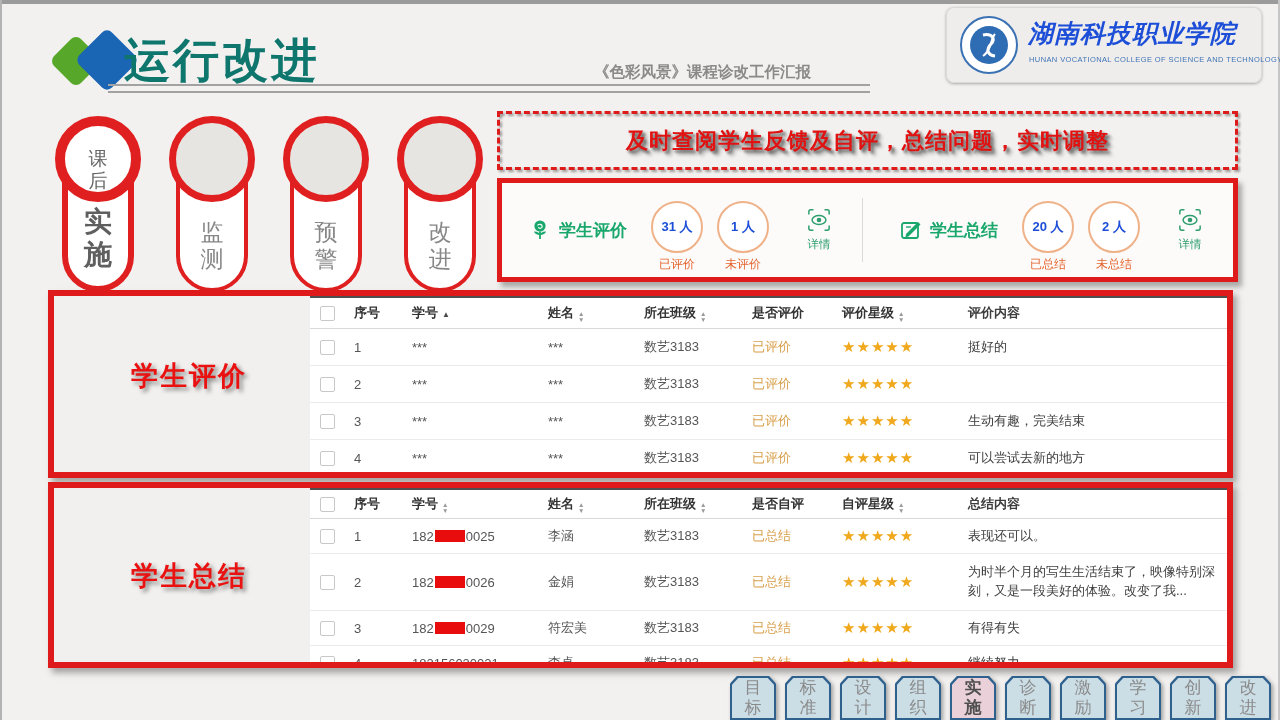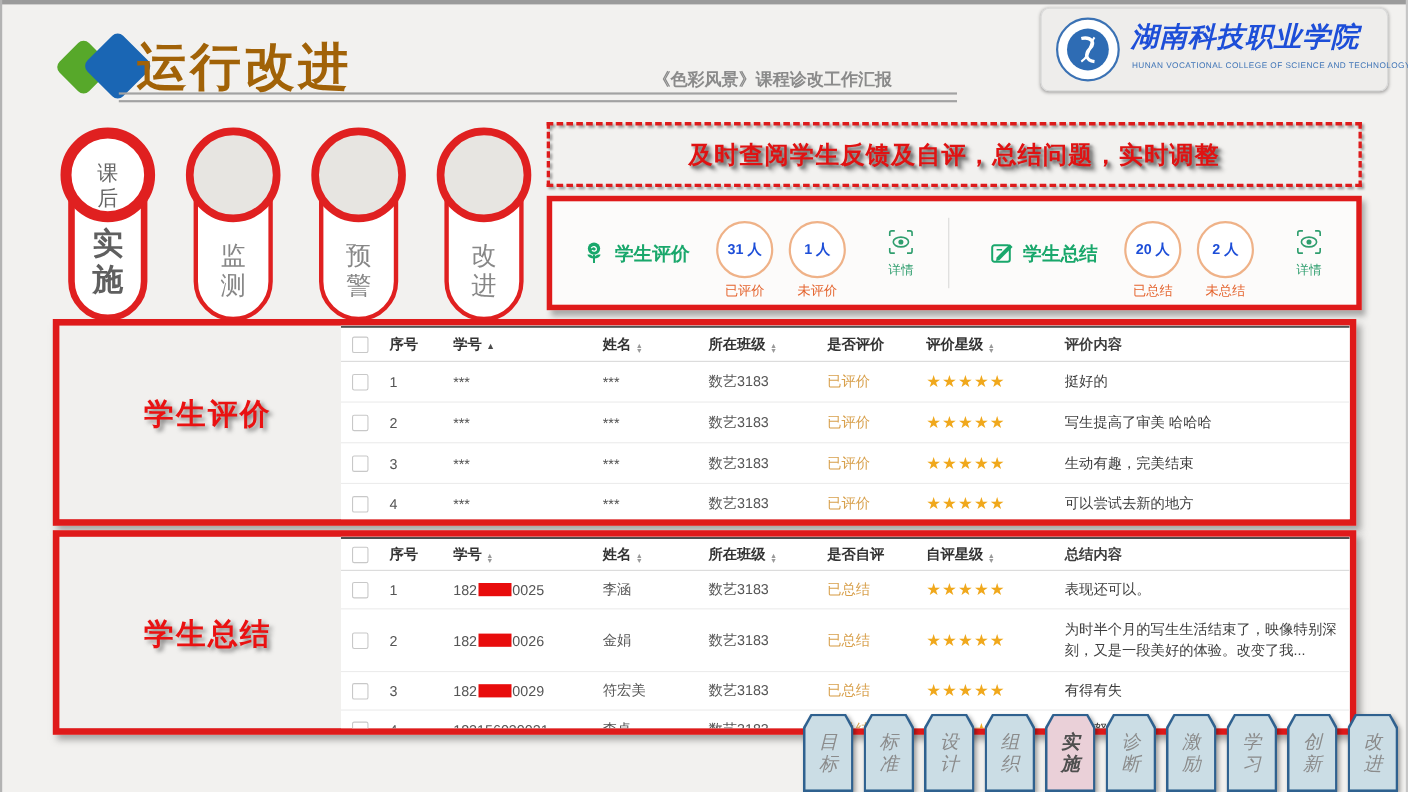--- a/index.html
+++ b/index.html
@@ -6,21 +6,21 @@
   .slide{position:relative;width:1280px;height:720px;background:#f2f1ef;overflow:hidden;
          font-family:"Liberation Sans","DejaVu Sans",sans-serif;}
   .edge-top{position:absolute;left:0;top:0;width:1280px;height:4px;background:#9b9b9b;}
   .edge-left{position:absolute;left:0;top:0;width:2px;height:720px;background:#b3b3b3;}
   .edge-right{position:absolute;right:0;top:0;width:2px;height:720px;background:#c6c6c6;}
 
   
   .diamond{position:absolute;border-radius:7px;transform:rotate(45deg);}
   .diamond.green{left:57px;top:42px;width:38px;height:38px;background:#57a82a;}
   .diamond.blue{left:84px;top:37px;width:46px;height:46px;background:#1a66b4;}
-  .page-title{position:absolute;left:124px;top:30px;font-size:46px;font-weight:bold;color:#a16207;letter-spacing:3px;}
+  .page-title{position:absolute;left:124px;top:30px;font-size:46px;font-weight:bold;color:#0f766e;letter-spacing:3px;}
   .page-sub-en{position:absolute;left:356px;top:58px;font-size:19px;color:#9a9a9a;}
   .page-sub-cn{position:absolute;left:594px;top:62px;font-size:15.5px;font-weight:bold;color:#8a8a8a;}
   .title-rule{position:absolute;left:108px;top:84px;width:762px;height:5px;
               border-top:2px solid #a2a2a2;border-bottom:2px solid #a2a2a2;}
   .logo-box{position:absolute;left:946px;top:7px;width:316px;height:76px;border-radius:8px;
             background:#eeedeb;box-shadow:0 1px 3px rgba(0,0,0,.3), inset 0 0 0 1px #d9d9d9;}
   .seal{position:absolute;left:14px;top:9px;width:58px;height:58px;border-radius:50%;
         border:2px solid #3b72b4;background:#fff;box-sizing:border-box;}
   .seal-inner{position:absolute;left:8px;top:8px;width:38px;height:38px;border-radius:50%;background:#2e6cb4;}
   .logo-cn{position:absolute;left:82px;top:10px;font-family:Liberation Mono, monospace;
@@ -90,21 +90,21 @@
   .checkbox{width:13px;height:13px;border:1px solid #c8c8c8;border-radius:2px;background:#fff;}
   .status{color:#d8a04c;}
   .stars{color:#f0a81c;font-size:15px;letter-spacing:1px;white-space:nowrap;}
   .sort{display:inline-flex;flex-direction:column;margin-left:4px;vertical-align:1px;}
   .sort span{font-size:6.5px;line-height:5.5px;color:#9a9a9a;}
   .sort-asc{font-size:8px;color:#4a4a4a;margin-left:4px;}
   .redact{display:inline-block;width:30px;height:12px;background:#e80c0c;margin:0 1px;vertical-align:-1px;}
 
   
   .tabs{position:absolute;right:9px;bottom:0;display:flex;gap:9px;z-index:5;}
-  .tab{position:relative;width:46px;height:71px;filter:drop-shadow(2px 2px 2px rgba(0,0,0,.35));font-style:italic;}
+  .tab{position:relative;width:46px;height:44px;filter:drop-shadow(2px 2px 2px rgba(0,0,0,.35));}
   .tab-outer{position:absolute;inset:0;background:#2f618f;
              clip-path:polygon(0 17%,15% 0,85% 0,100% 17%,100% 100%,0 100%);}
   .tab-inner{position:absolute;inset:2px;background:#cbdde5;
              clip-path:polygon(0 17%,15% 0,85% 0,100% 17%,100% 100%,0 100%);
              display:flex;align-items:center;justify-content:center;}
   .tab-label{width:1.2em;font-size:17px;line-height:1.15;color:#8b8b8b;word-break:break-all;text-align:center;}
   .tab.active .tab-inner{background:#ead0d8;}
   .tab.active .tab-label{color:#4f4f4f;font-weight:bold;}
 </style>
 </head>
@@ -276,21 +276,20 @@
       <div class="trow">
         <div class="cchk">
             <div class="checkbox"></div>
           </div>
         <div class="cno">2</div>
         <div class="csid">***</div>
         <div class="cname">***</div>
         <div class="ccls">数艺3183</div>
         <div class="cstat status">已评价</div>
         <div class="cstars stars">★★★★★</div>
-        <div class="ccont">写生提高了审美 哈哈哈</div>
       </div>
       <div class="trow">
         <div class="cchk">
             <div class="checkbox"></div>
           </div>
         <div class="cno">3</div>
         <div class="csid">***</div>
         <div class="cname">***</div>
         <div class="ccls">数艺3183</div>
         <div class="cstat status">已评价</div>

